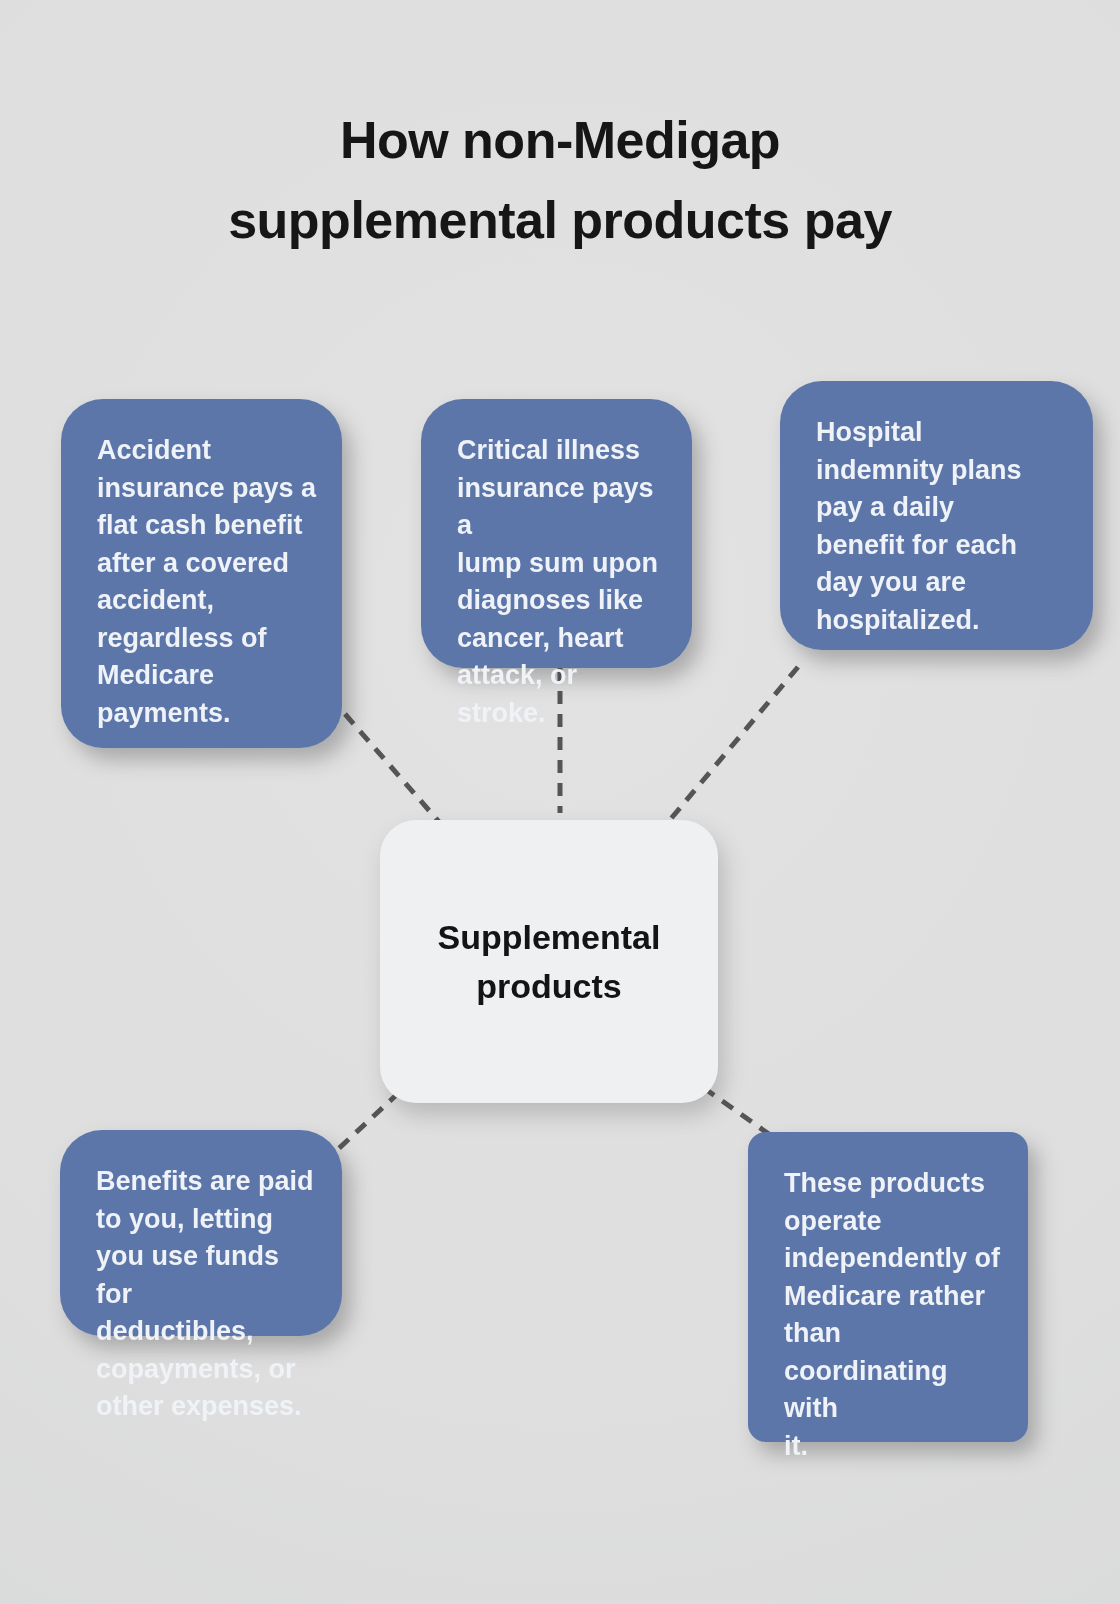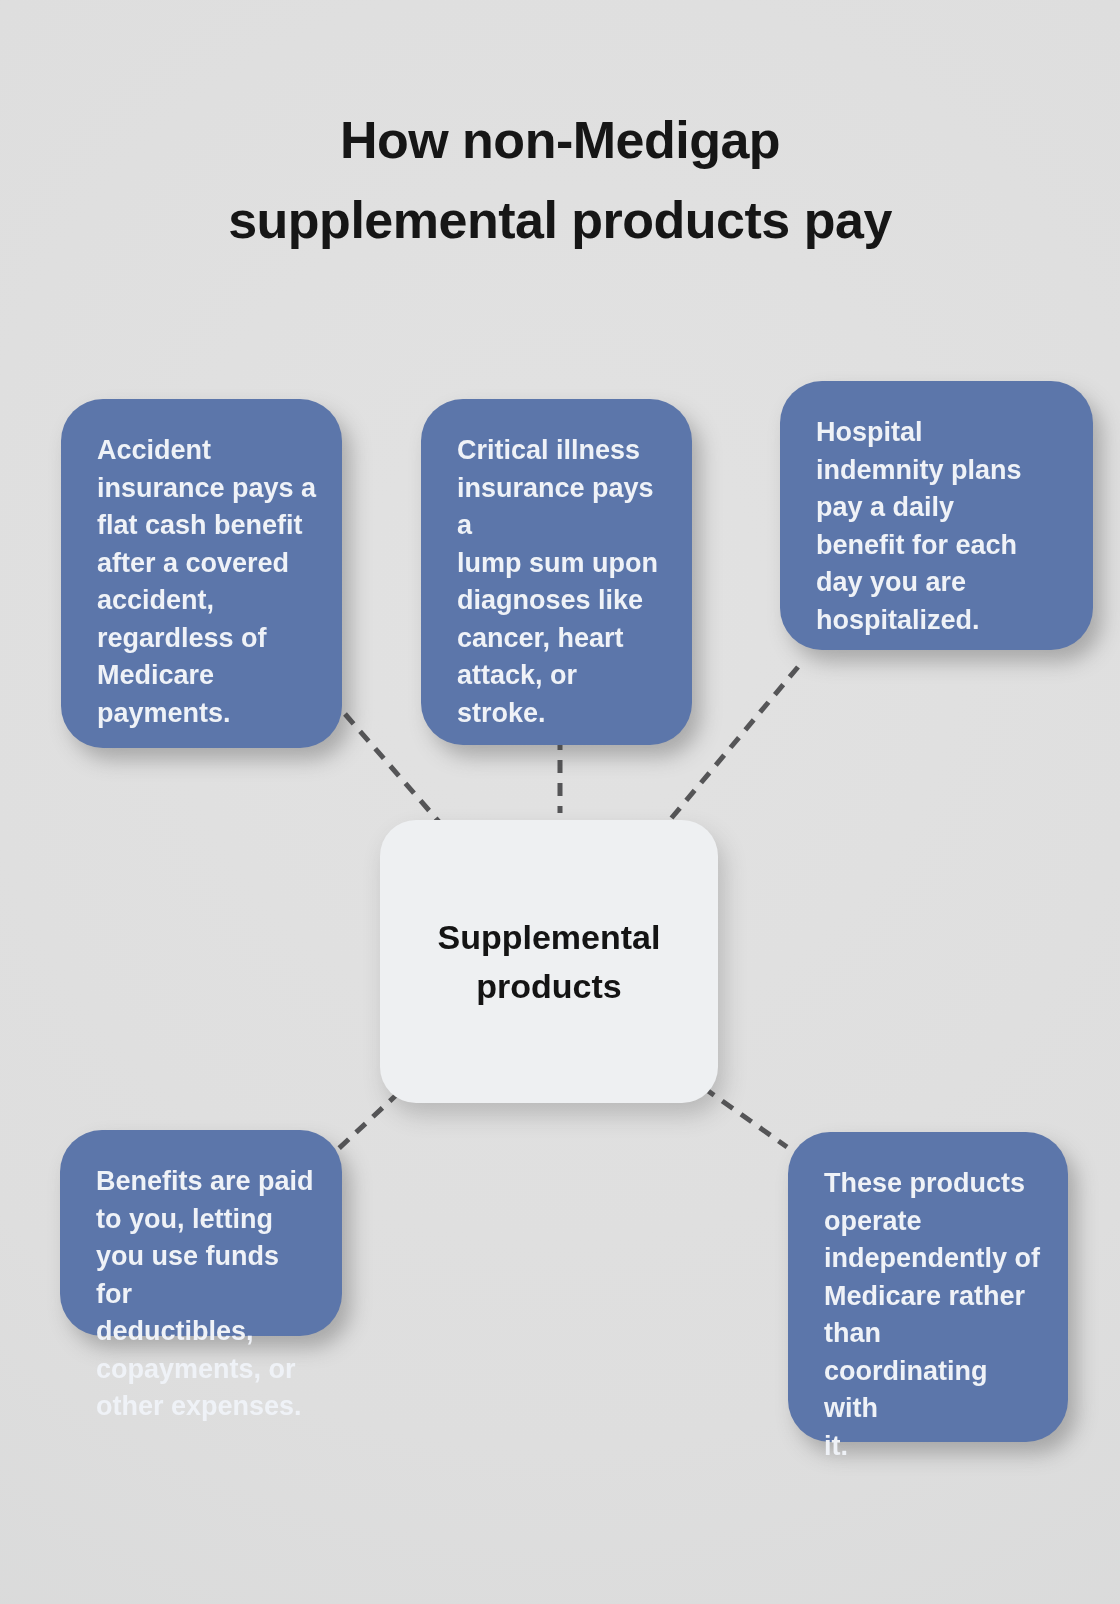--- a/index.html
+++ b/index.html
@@ -53,24 +53,24 @@
     font-weight: bold;
   }
   .node p {
     margin: 0;
     color: var(--node-text, #eff2f7);
     font-size: 27px;
     line-height: 37.5px;
     white-space: pre-line;
   }
   .node-1 { left: 61px;  top: 399px;  width: 281px; height: 349px; }
-  .node-2 { left: 421px; top: 399px;  width: 271px; height: 346px; }
+  .node-2 { left: 421px; top: 399px;  width: 271px; height: 269px; }
   .node-3 { left: 780px; top: 381px;  width: 313px; height: 269px; }
   .node-4 { left: 60px;  top: 1130px; width: 282px; height: 206px; }
-  .node-5 { left: 788px; top: 1132px; width: 280px; height: 310px; }
+  .node-5 { left: 748px; top: 1132px; width: 280px; height: 310px; border-radius: 18px; }
   .center-node {
     position: absolute;
     left: 380px;
     top: 820px;
     width: 338px;
     height: 283px;
     box-sizing: border-box;
     background: var(--center-fill, #eef0f2);
     border-radius: 36px;
     box-shadow: 6px 12px 22px rgba(70, 70, 70, 0.25);

